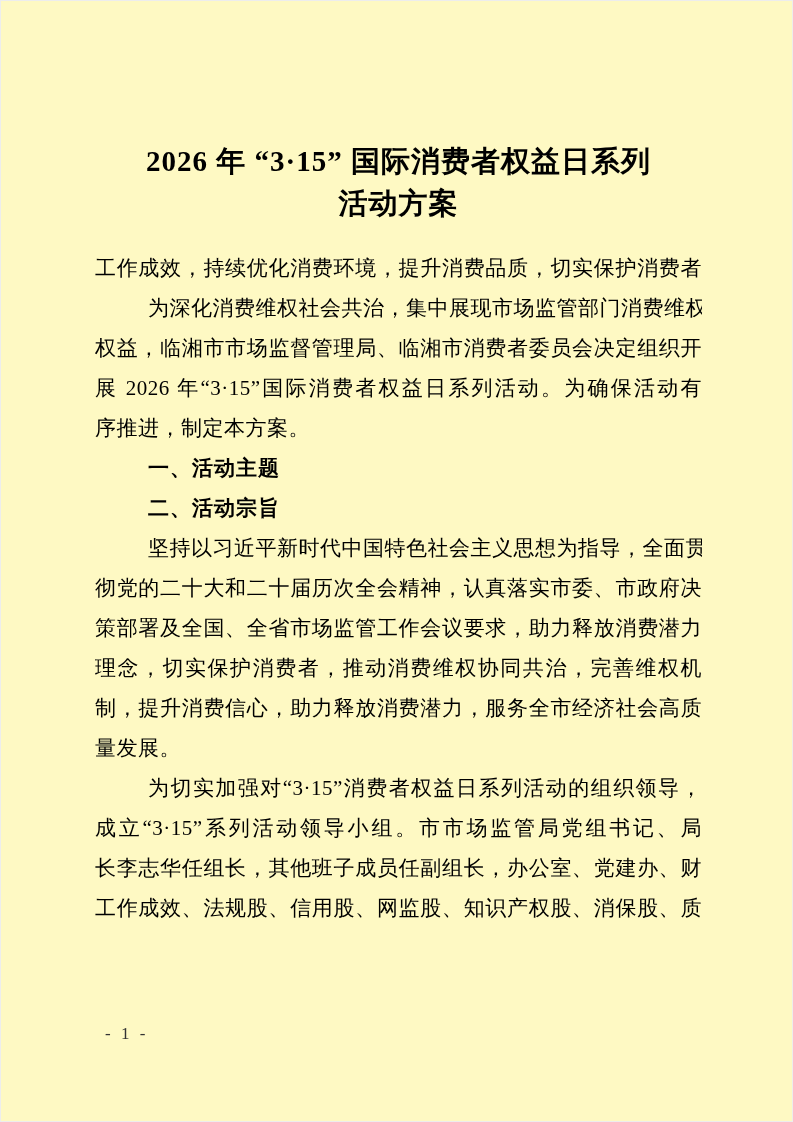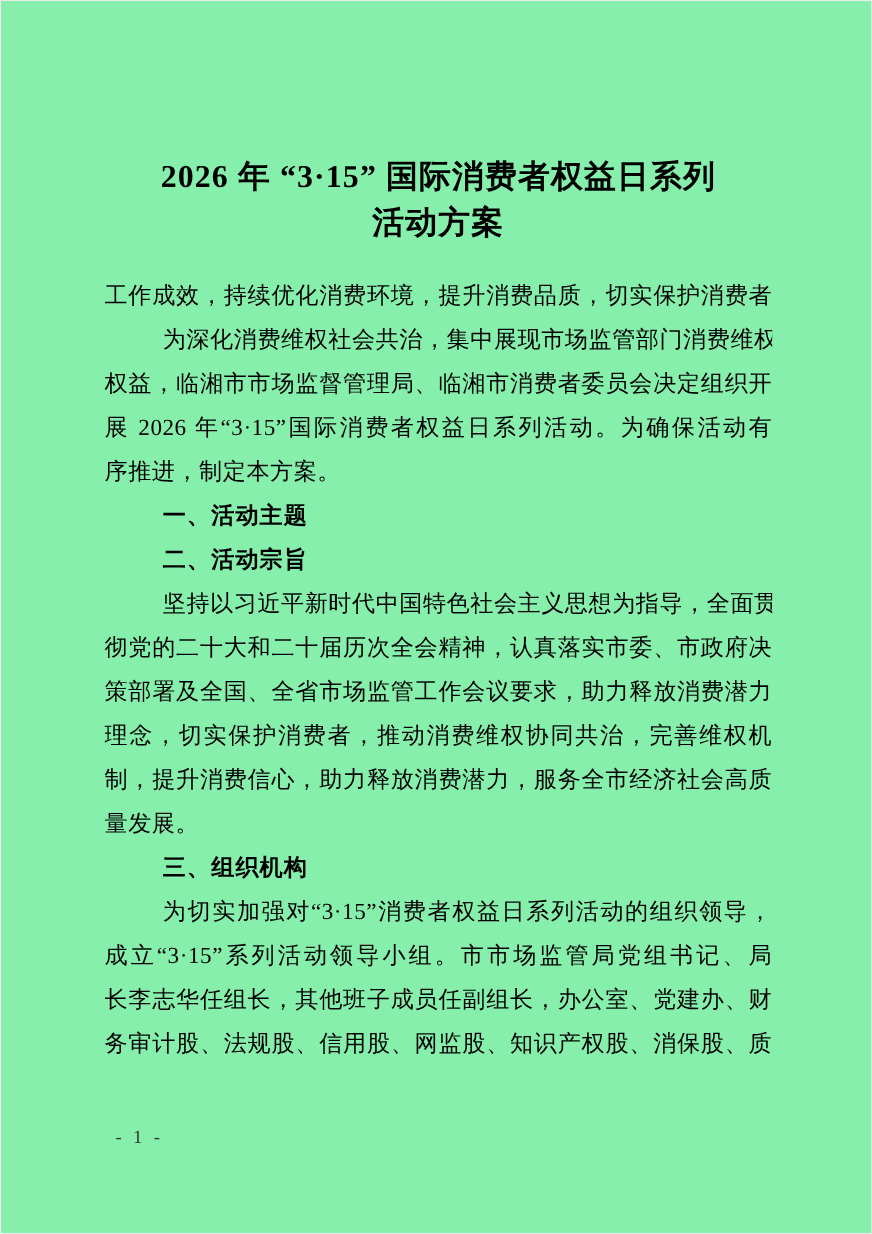--- a/index.html
+++ b/index.html
@@ -1,20 +1,20 @@
 <!DOCTYPE html>
 <html><head>
 <meta charset="utf-8">
 <style>
   html, body { margin: 0; padding: 0; background: #ffffff; }
   .page {
     position: relative;
     width: 793px;
     height: 1122px;
-    background: #86efac;
+    background: #fef9c3;
     color: #000000;
     font-family: "Liberation Serif", "DejaVu Serif", serif;
     overflow: hidden;
     box-shadow: inset 0 0 0 1px #ededed;
   }
   .content {
     position: absolute;
     left: 95px;
     top: 0;
     width: 607px;
@@ -90,25 +90,24 @@
 
     <div class="para">
       <div class="bodyline indent">坚持以习近平新时代中国特色社会主义思想为指导，全面贯</div>
       <div class="bodyline">彻党的二十大和二十届历次全会精神，认真落实市委、市政府决</div>
       <div class="bodyline">策部署及全国、全省市场监管工作会议要求，助力释放消费潜力</div>
       <div class="bodyline">理念，切实保护消费者，推动消费维权协同共治，完善维权机</div>
       <div class="bodyline">制，提升消费信心，助力释放消费潜力，服务全市经济社会高质</div>
       <div class="bodyline lastline">量发展。</div>
     </div>
 
-    <div class="heading">三、组织机构</div>
 
     <div class="para">
       <div class="bodyline indent">为切实加强对“3·15”消费者权益日系列活动的组织领导，</div>
       <div class="bodyline">成立“3·15”系列活动领导小组。市市场监管局党组书记、局</div>
       <div class="bodyline">长李志华任组长，其他班子成员任副组长，办公室、党建办、财</div>
-      <div class="bodyline">务审计股、法规股、信用股、网监股、知识产权股、消保股、质</div>
+      <div class="bodyline">工作成效、法规股、信用股、网监股、知识产权股、消保股、质</div>
     </div>
 
   </div>
 
   <div class="page-footer">- 1 -</div>
 </div>
 
 </body></html>

